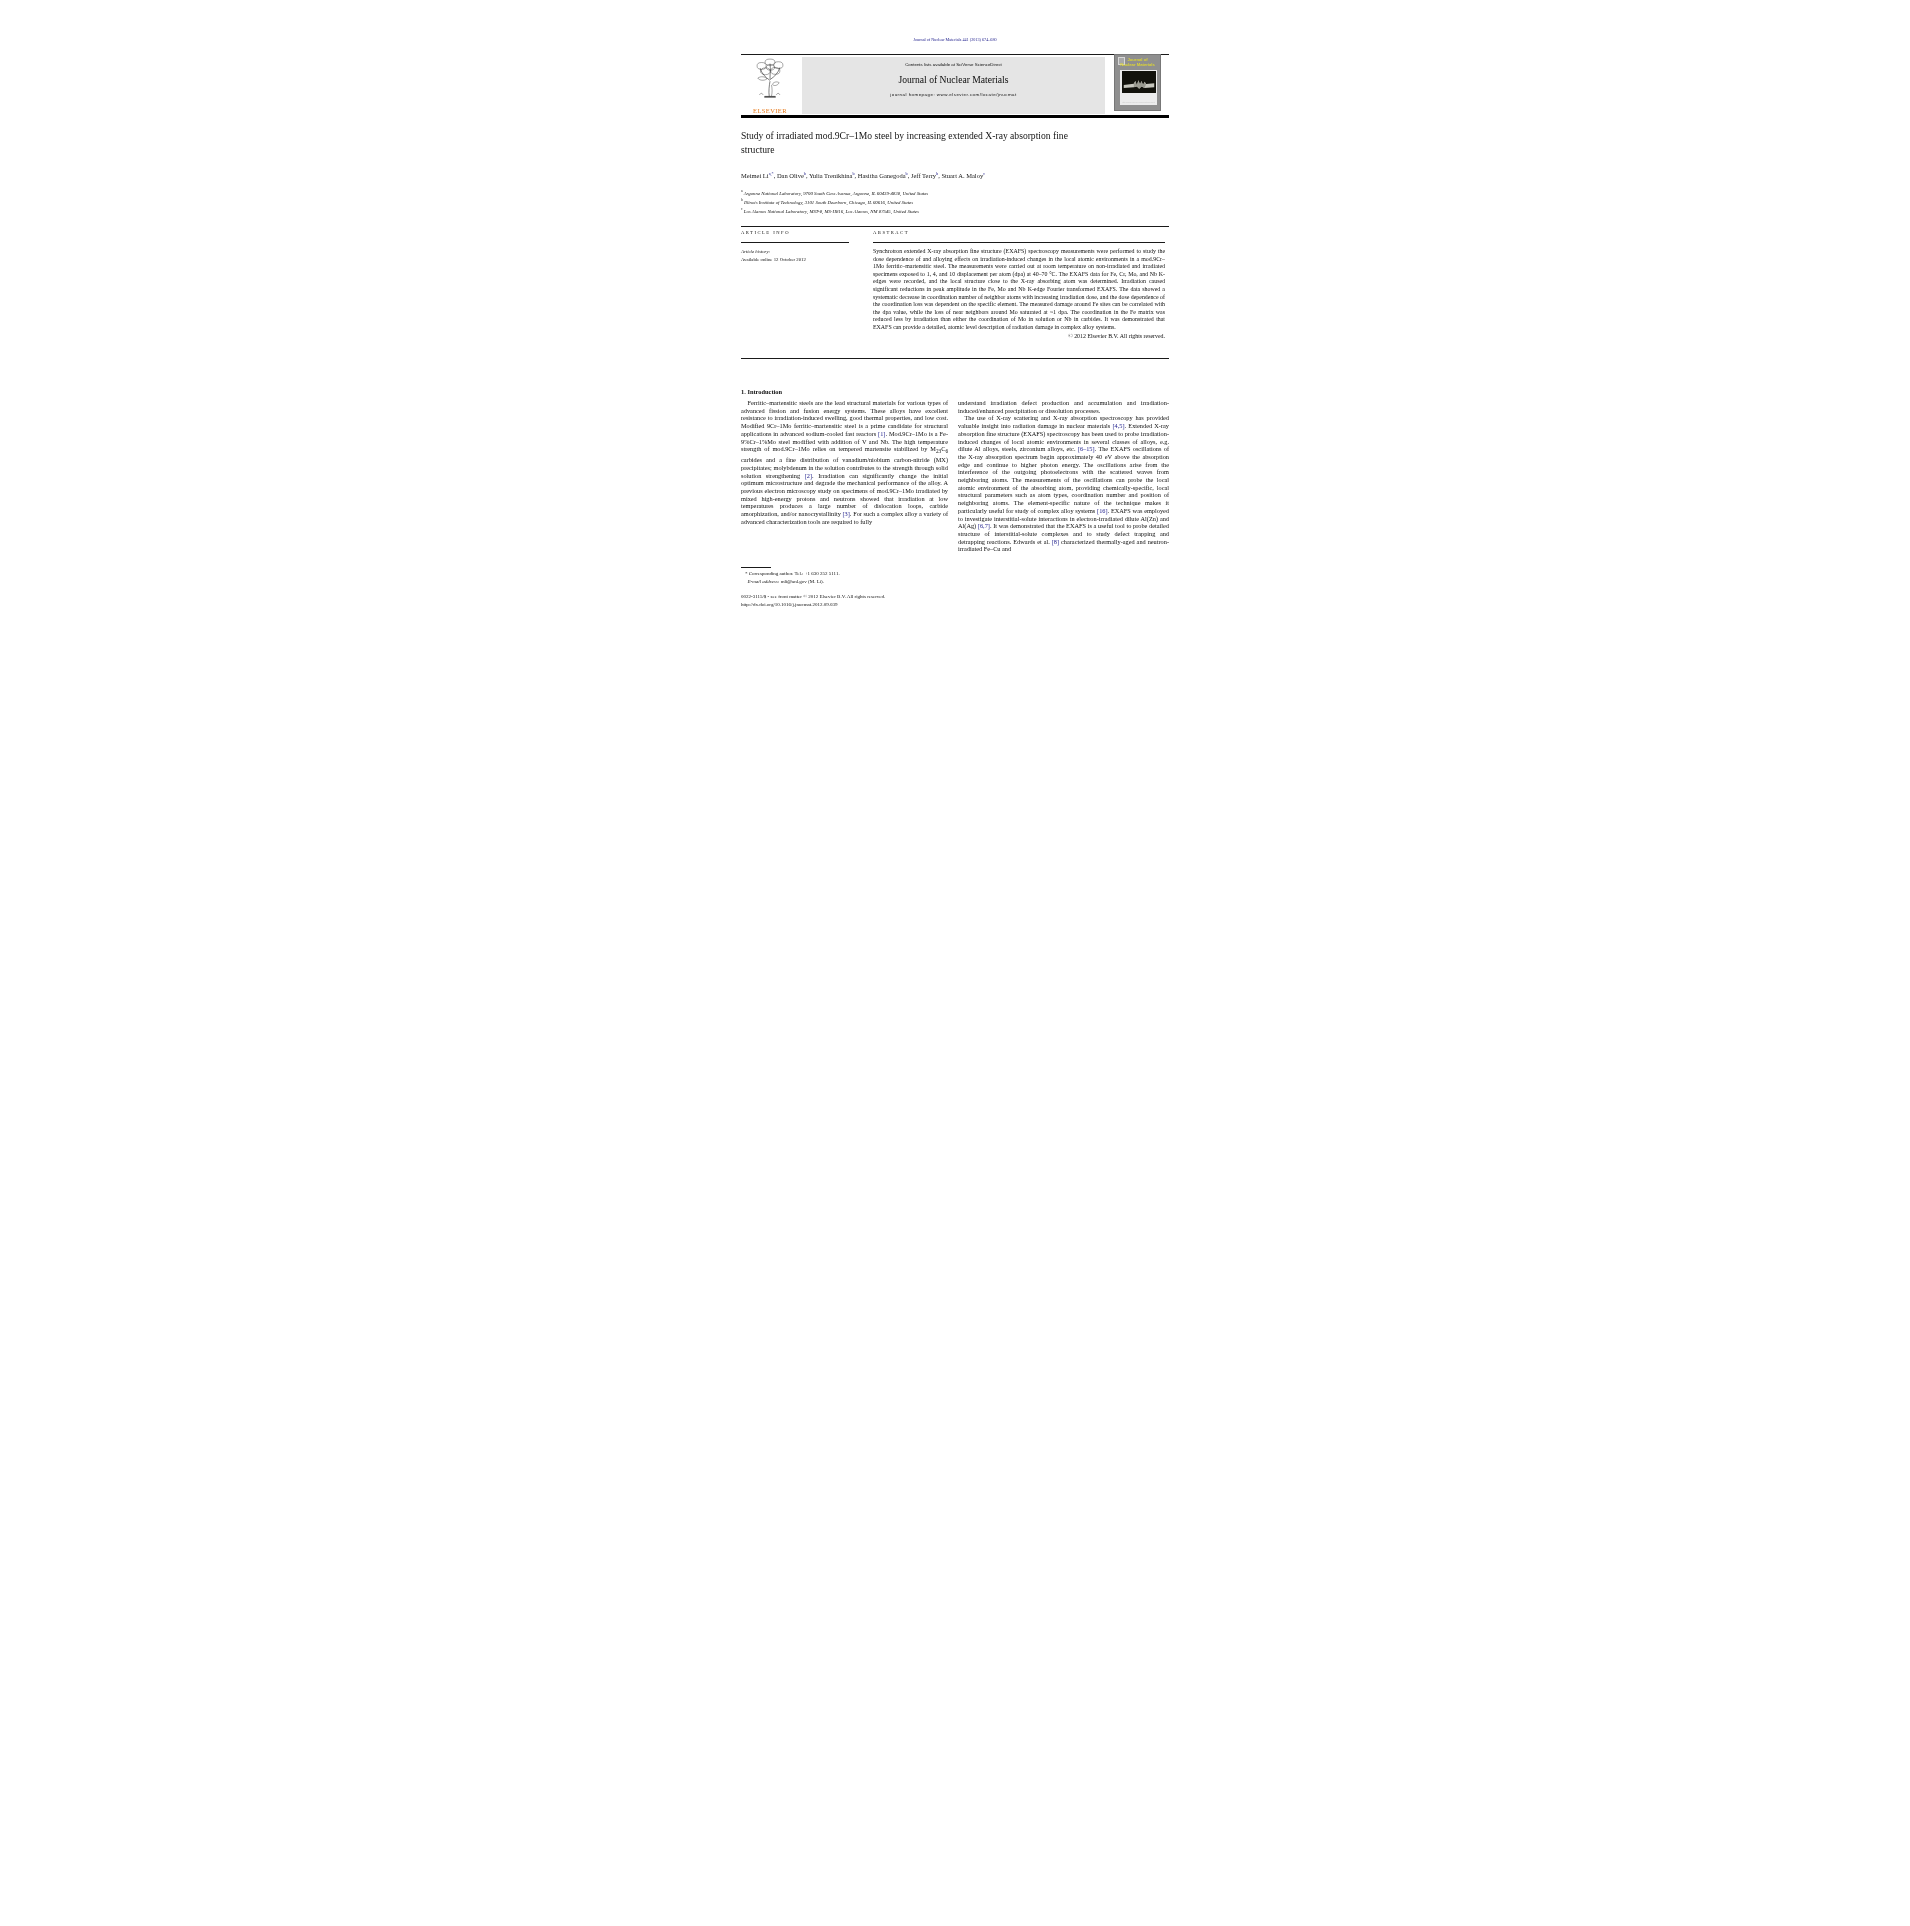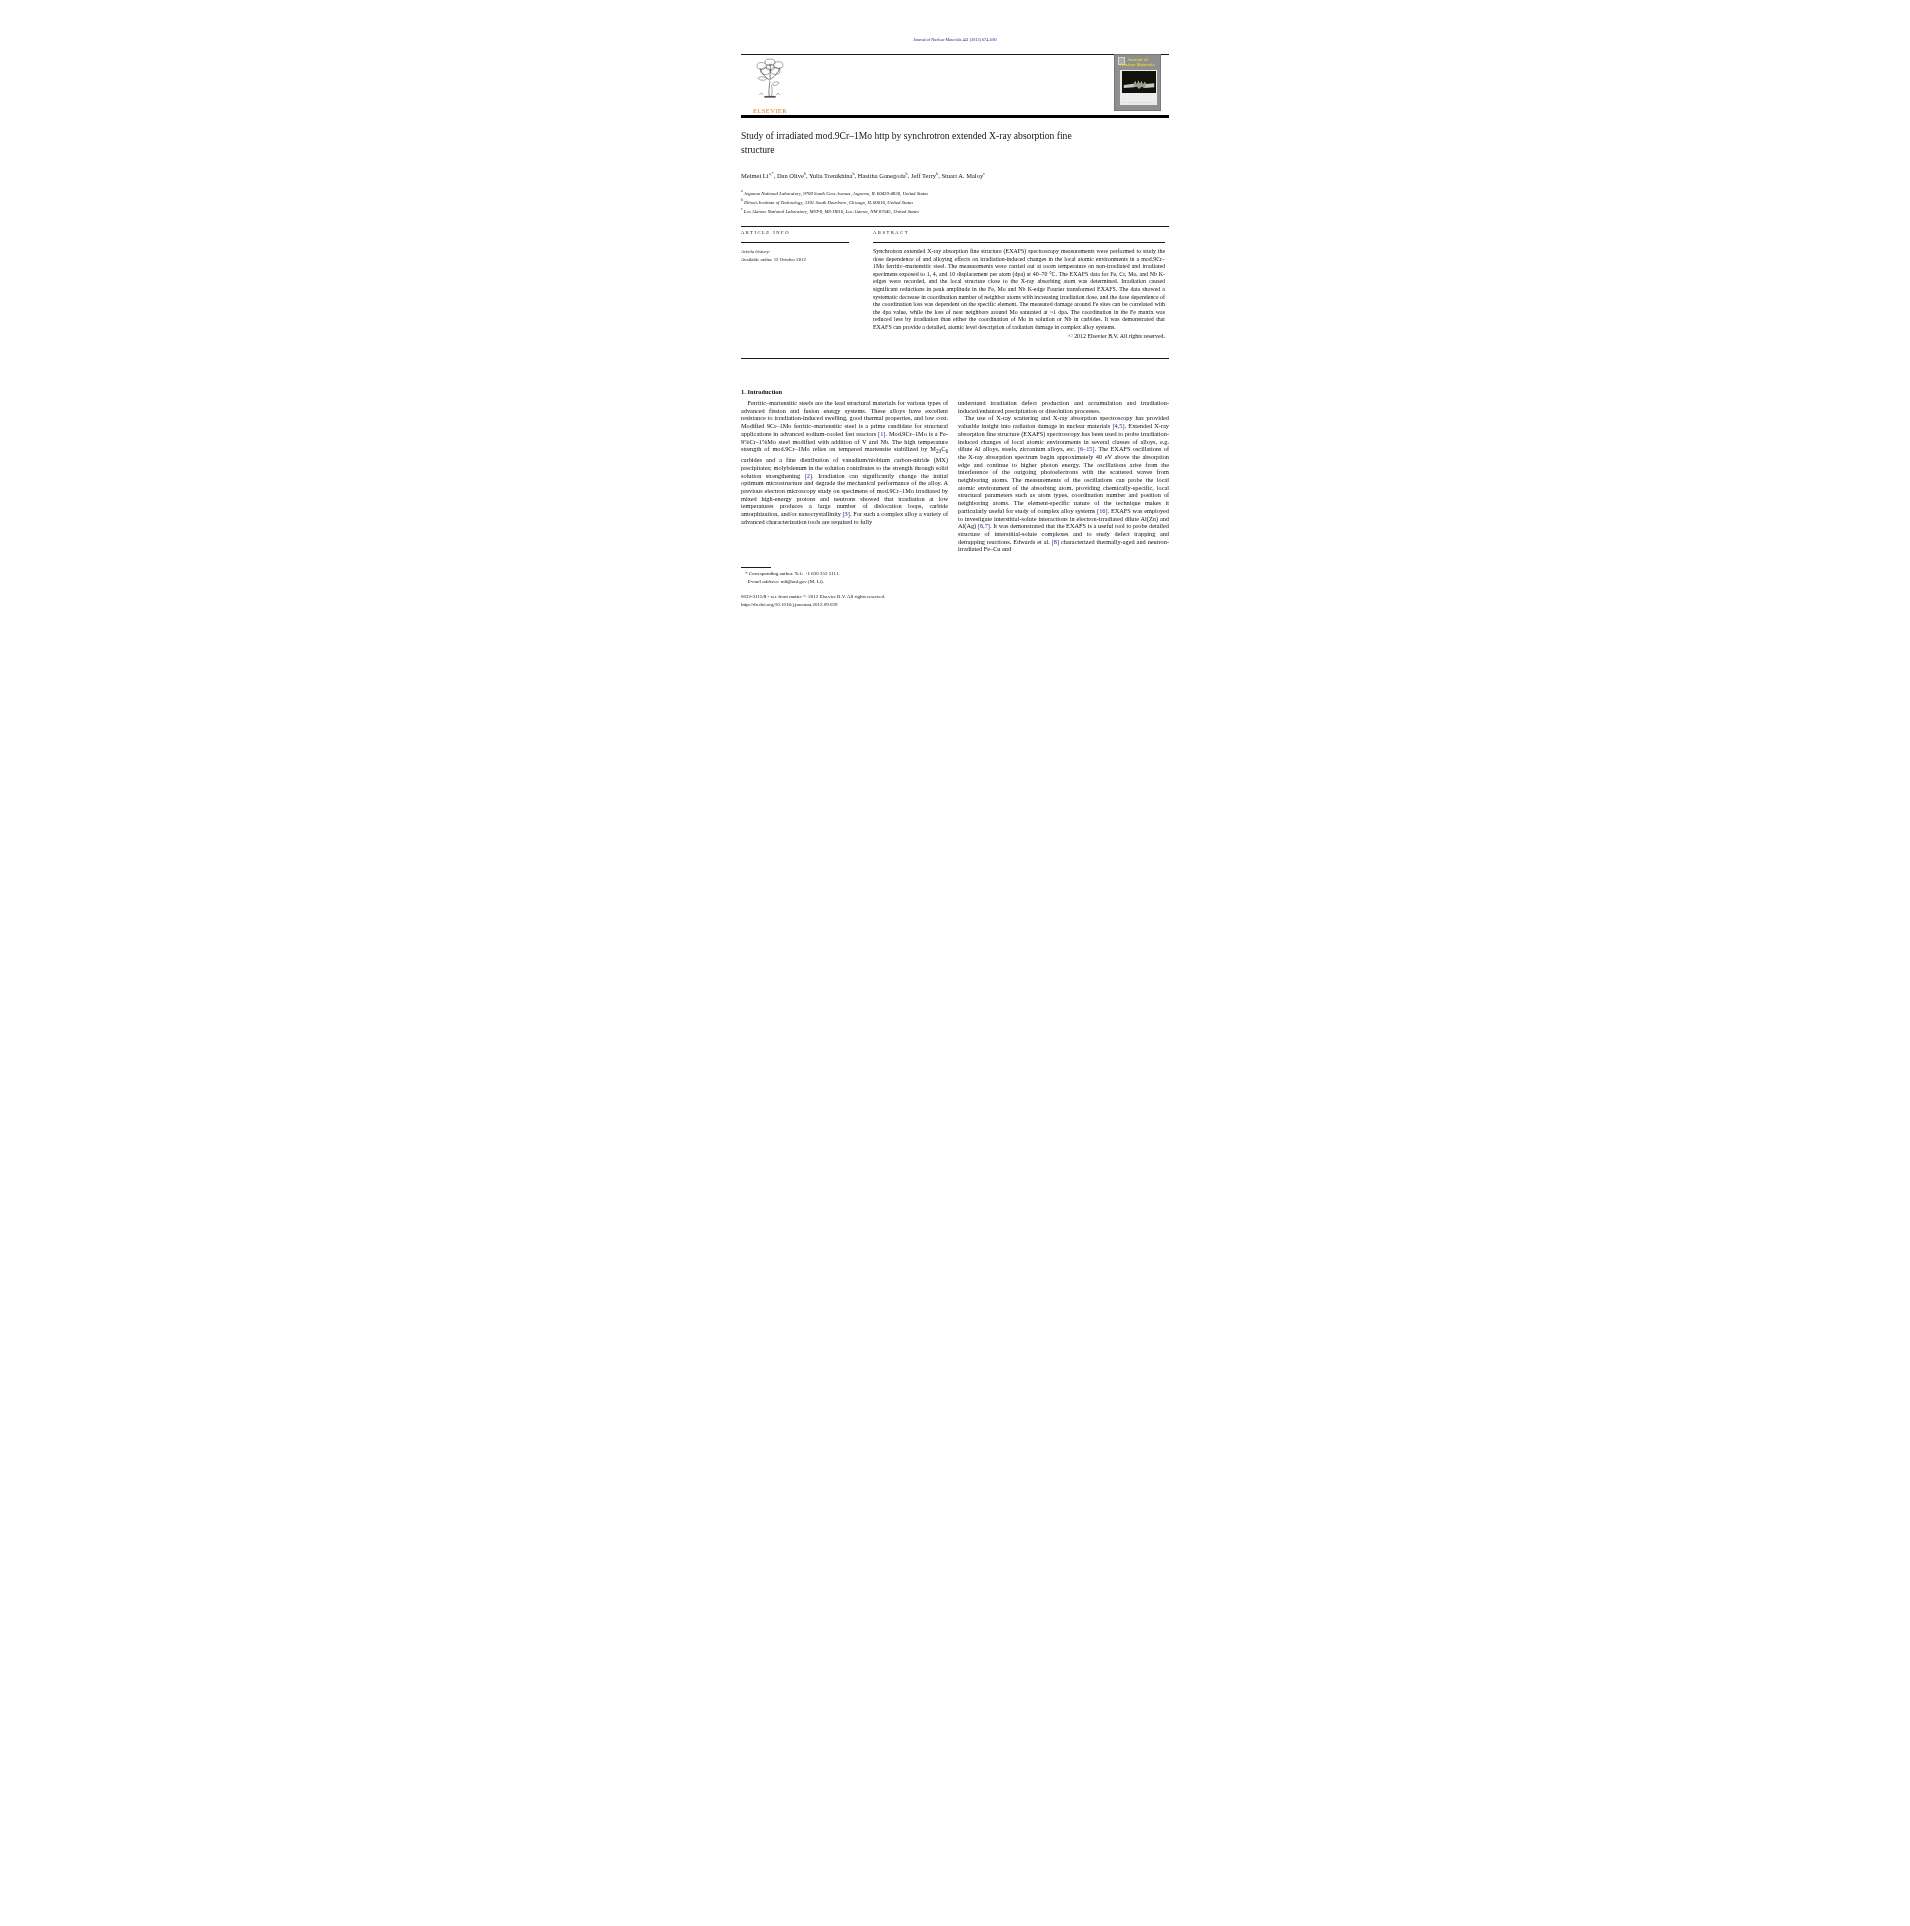--- a/index.html
+++ b/index.html
@@ -98,20 +98,27 @@
           <path d="M10,52 C18,46 30,48 34,54 C26,60 14,58 10,52 Z"></path>
           <path d="M48,68 C52,62 60,60 66,64 C62,72 52,74 48,68 Z"></path>
           <path d="M14,96 q6,-8 10,0 M58,96 q6,-8 10,0"></path>
           <path d="M46,70 C48,80 48,90 46,99"></path>
         </g>
         <rect x="27" y="100" width="30" height="3" fill="#2e2e2e"></rect>
       </svg>
       <div class="elsevier-word">ELSEVIER</div>
     </div>
 
+    <div class="graybox">
+      <div class="contents-line sans">
+        <span>Contents lists available at </span><a class="linklike navy">SciVerse ScienceDirect</a>
+      </div>
+      <div class="journal-big">Journal of Nuclear Materials</div>
+      <div class="homepage-line sans">journal homepage: www.elsevier.com/locate/jnucmat</div>
+    </div>
 
     <div class="cover">
       <div class="cover-logo"></div>
       <div class="cover-title">
         <span>Journal of</span>
         <span class="ct2">Nuclear Materials</span>
       </div>
       <div class="cover-panel">
         <div class="cover-photo">
           <svg width="34" height="22" viewBox="0 0 87 57">
@@ -119,21 +126,21 @@
             <polygon points="30,33 34,26 38,37 42,24 46,35 50,26 54,36 58,28 62,34 58,44 50,40 44,46 38,40 30,42" fill="#9a9a90"></polygon>
           </svg>
         </div>
         <div class="cover-url">http://www.elsevier.com/locate/jnucmat</div>
       </div>
     </div>
   </div>
 
   <div class="abs thickbar"></div>
 
-  <h1 class="abs title" style="margin:0;font-weight:normal;">Study of irradiated mod.9Cr–1Mo http by synchrotron extended X-ray absorption fine structure</h1>
+  <h1 class="abs title" style="margin:0;font-weight:normal;">Study of irradiated mod.9Cr–1Mo steel by increasing extended X-ray absorption fine structure</h1>
 
   <div class="abs authors">
     <span>Meimei Li</span><sup>a,*</sup><span>, </span><span>Dan Olive</span><sup>b</sup><span>, </span><span>Yulia Trenikhina</span><sup>b</sup><span>, </span><span>Hasitha Ganegoda</span><sup>b</sup><span>, </span><span>Jeff Terry</span><sup>b</sup><span>, </span><span>Stuart A. Maloy</span><sup>c</sup>
   </div>
 
   <div class="abs affils">
     <div><sup>a</sup> <span>Argonne National Laboratory, 9700 South Cass Avenue, Argonne, IL 60439-4838, United States</span></div>
     <div><sup>b</sup> <span>Illinois Institute of Technology, 3101 South Dearborn, Chicago, IL 60616, United States</span></div>
     <div><sup>c</sup> <span>Los Alamos National Laboratory, MST-8, MS-H816, Los Alamos, NM 87545, United States</span></div>
   </div>

